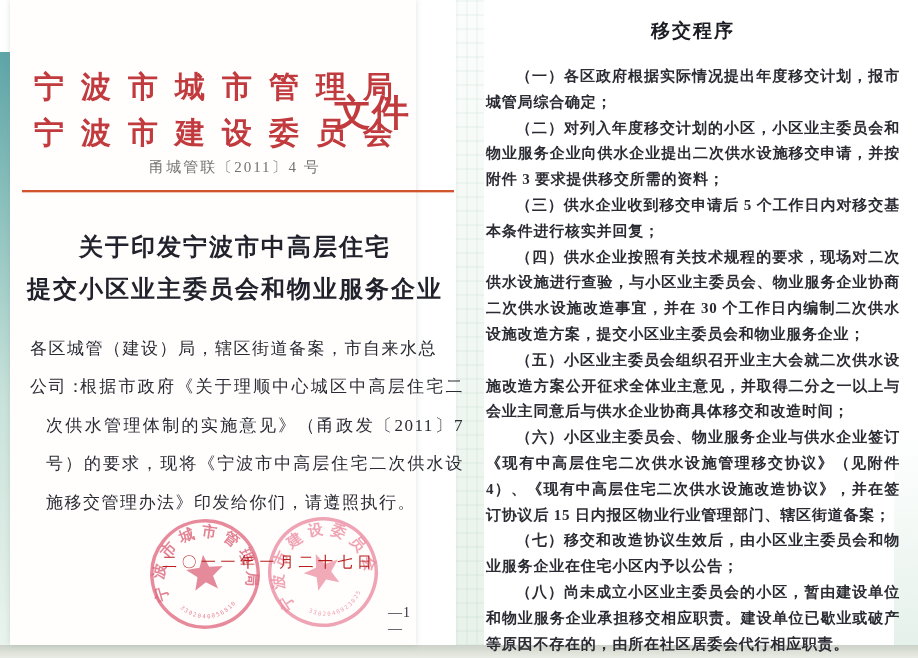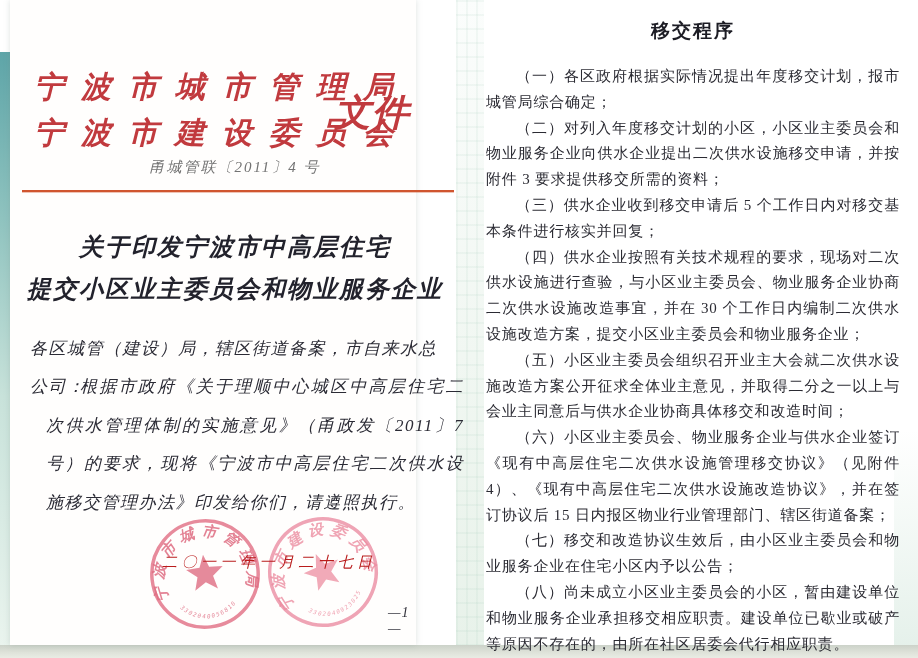--- a/index.html
+++ b/index.html
@@ -44,21 +44,20 @@
     background: linear-gradient(180deg, rgba(210,232,220,0) 0%, rgba(198,224,210,0.45) 100%);
   }
 
   
   .page-left {
     position: absolute;
     left: 10px; top: 0;
     width: 406px; height: 645px;
     background: #fffefd;
     box-shadow: 0 0 6px rgba(120,140,130,0.25);
-    font-style: italic;
   }
 
   .red-header {
     position: absolute;
     left: 24px; top: 64px; right: 6px;
     color: #c13a3e;
   }
   .agency-line {
     font-size: 30px;
     font-weight: bold;
@@ -170,21 +169,21 @@
   }
   .proc-heading {
     margin-top: 18px;
     text-align: center;
     font-size: 19px;
     font-weight: bold;
     color: #1c1c24;
     letter-spacing: 2px;
     font-family: "Liberation Sans", "DejaVu Sans", sans-serif;
   }
-  .proc-body { margin-top: 20px; }
+  .proc-body { margin-top: 20px; font-weight: bold; }
   .proc-par {
     font-size: 15px;
     line-height: 25.8px;
     letter-spacing: 0.8px;
     text-align: justify;
     text-indent: 2em;
     color: #2b2b33;
   }
 </style>
 </head>

